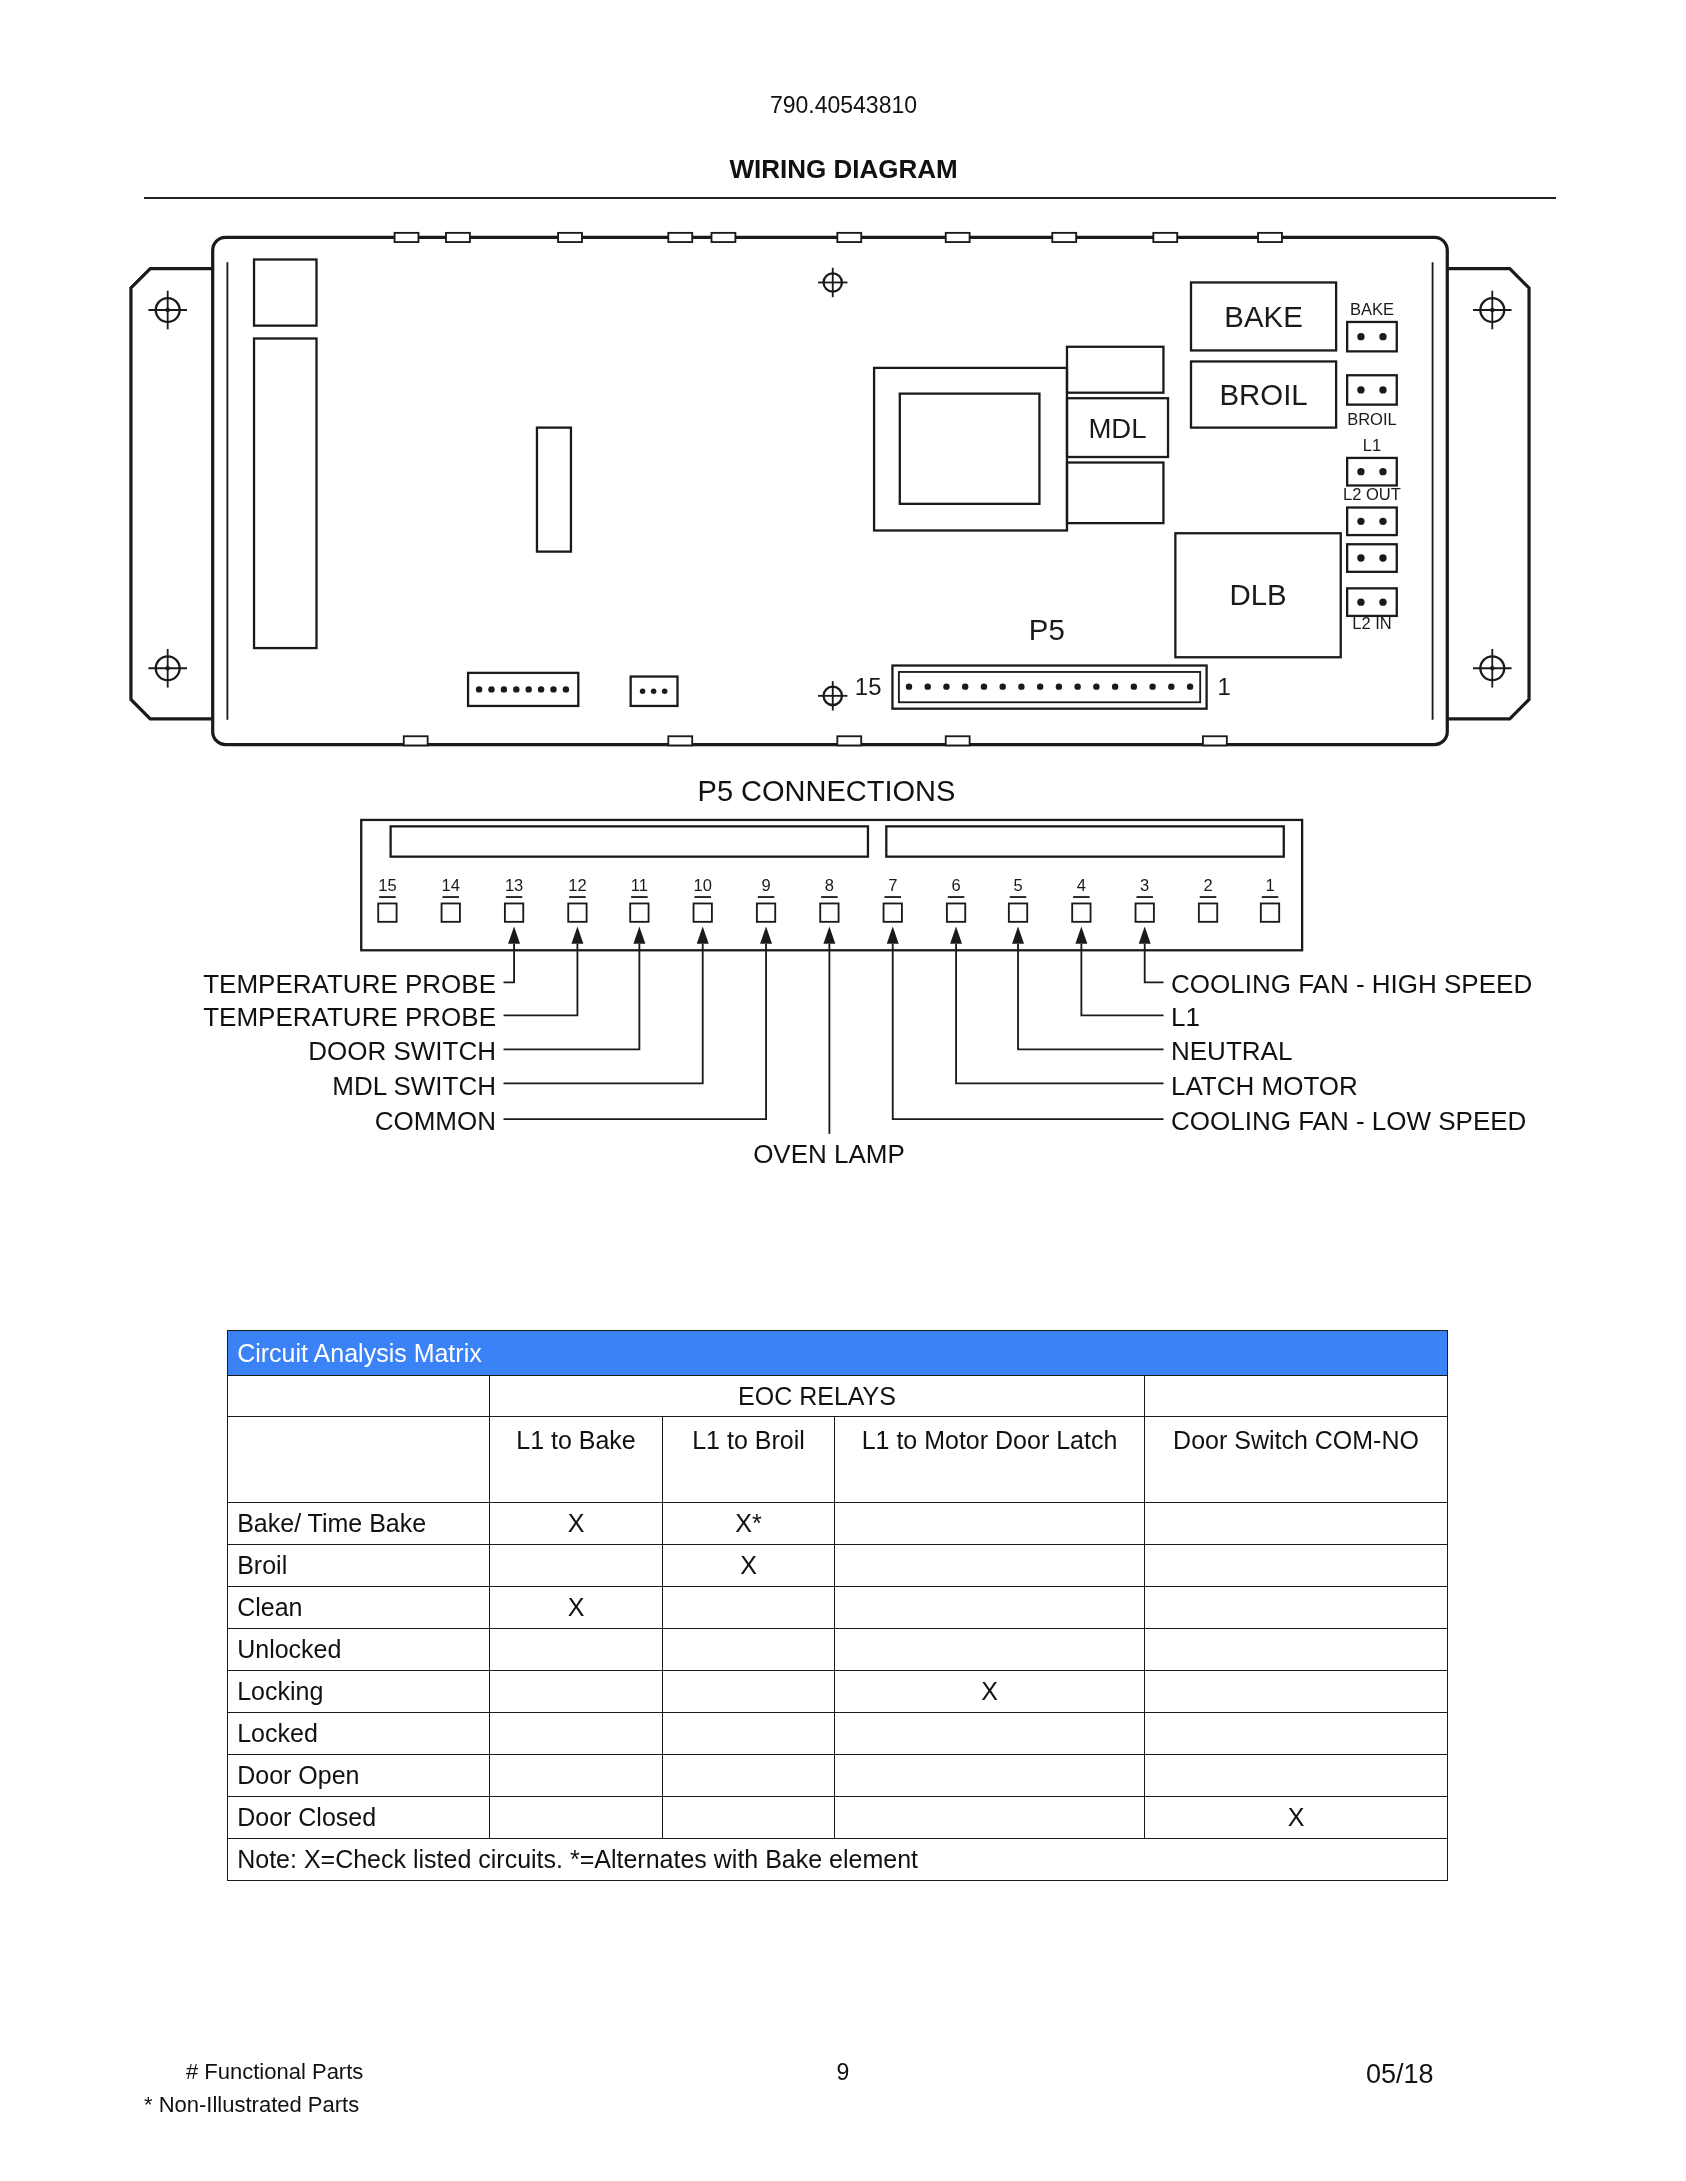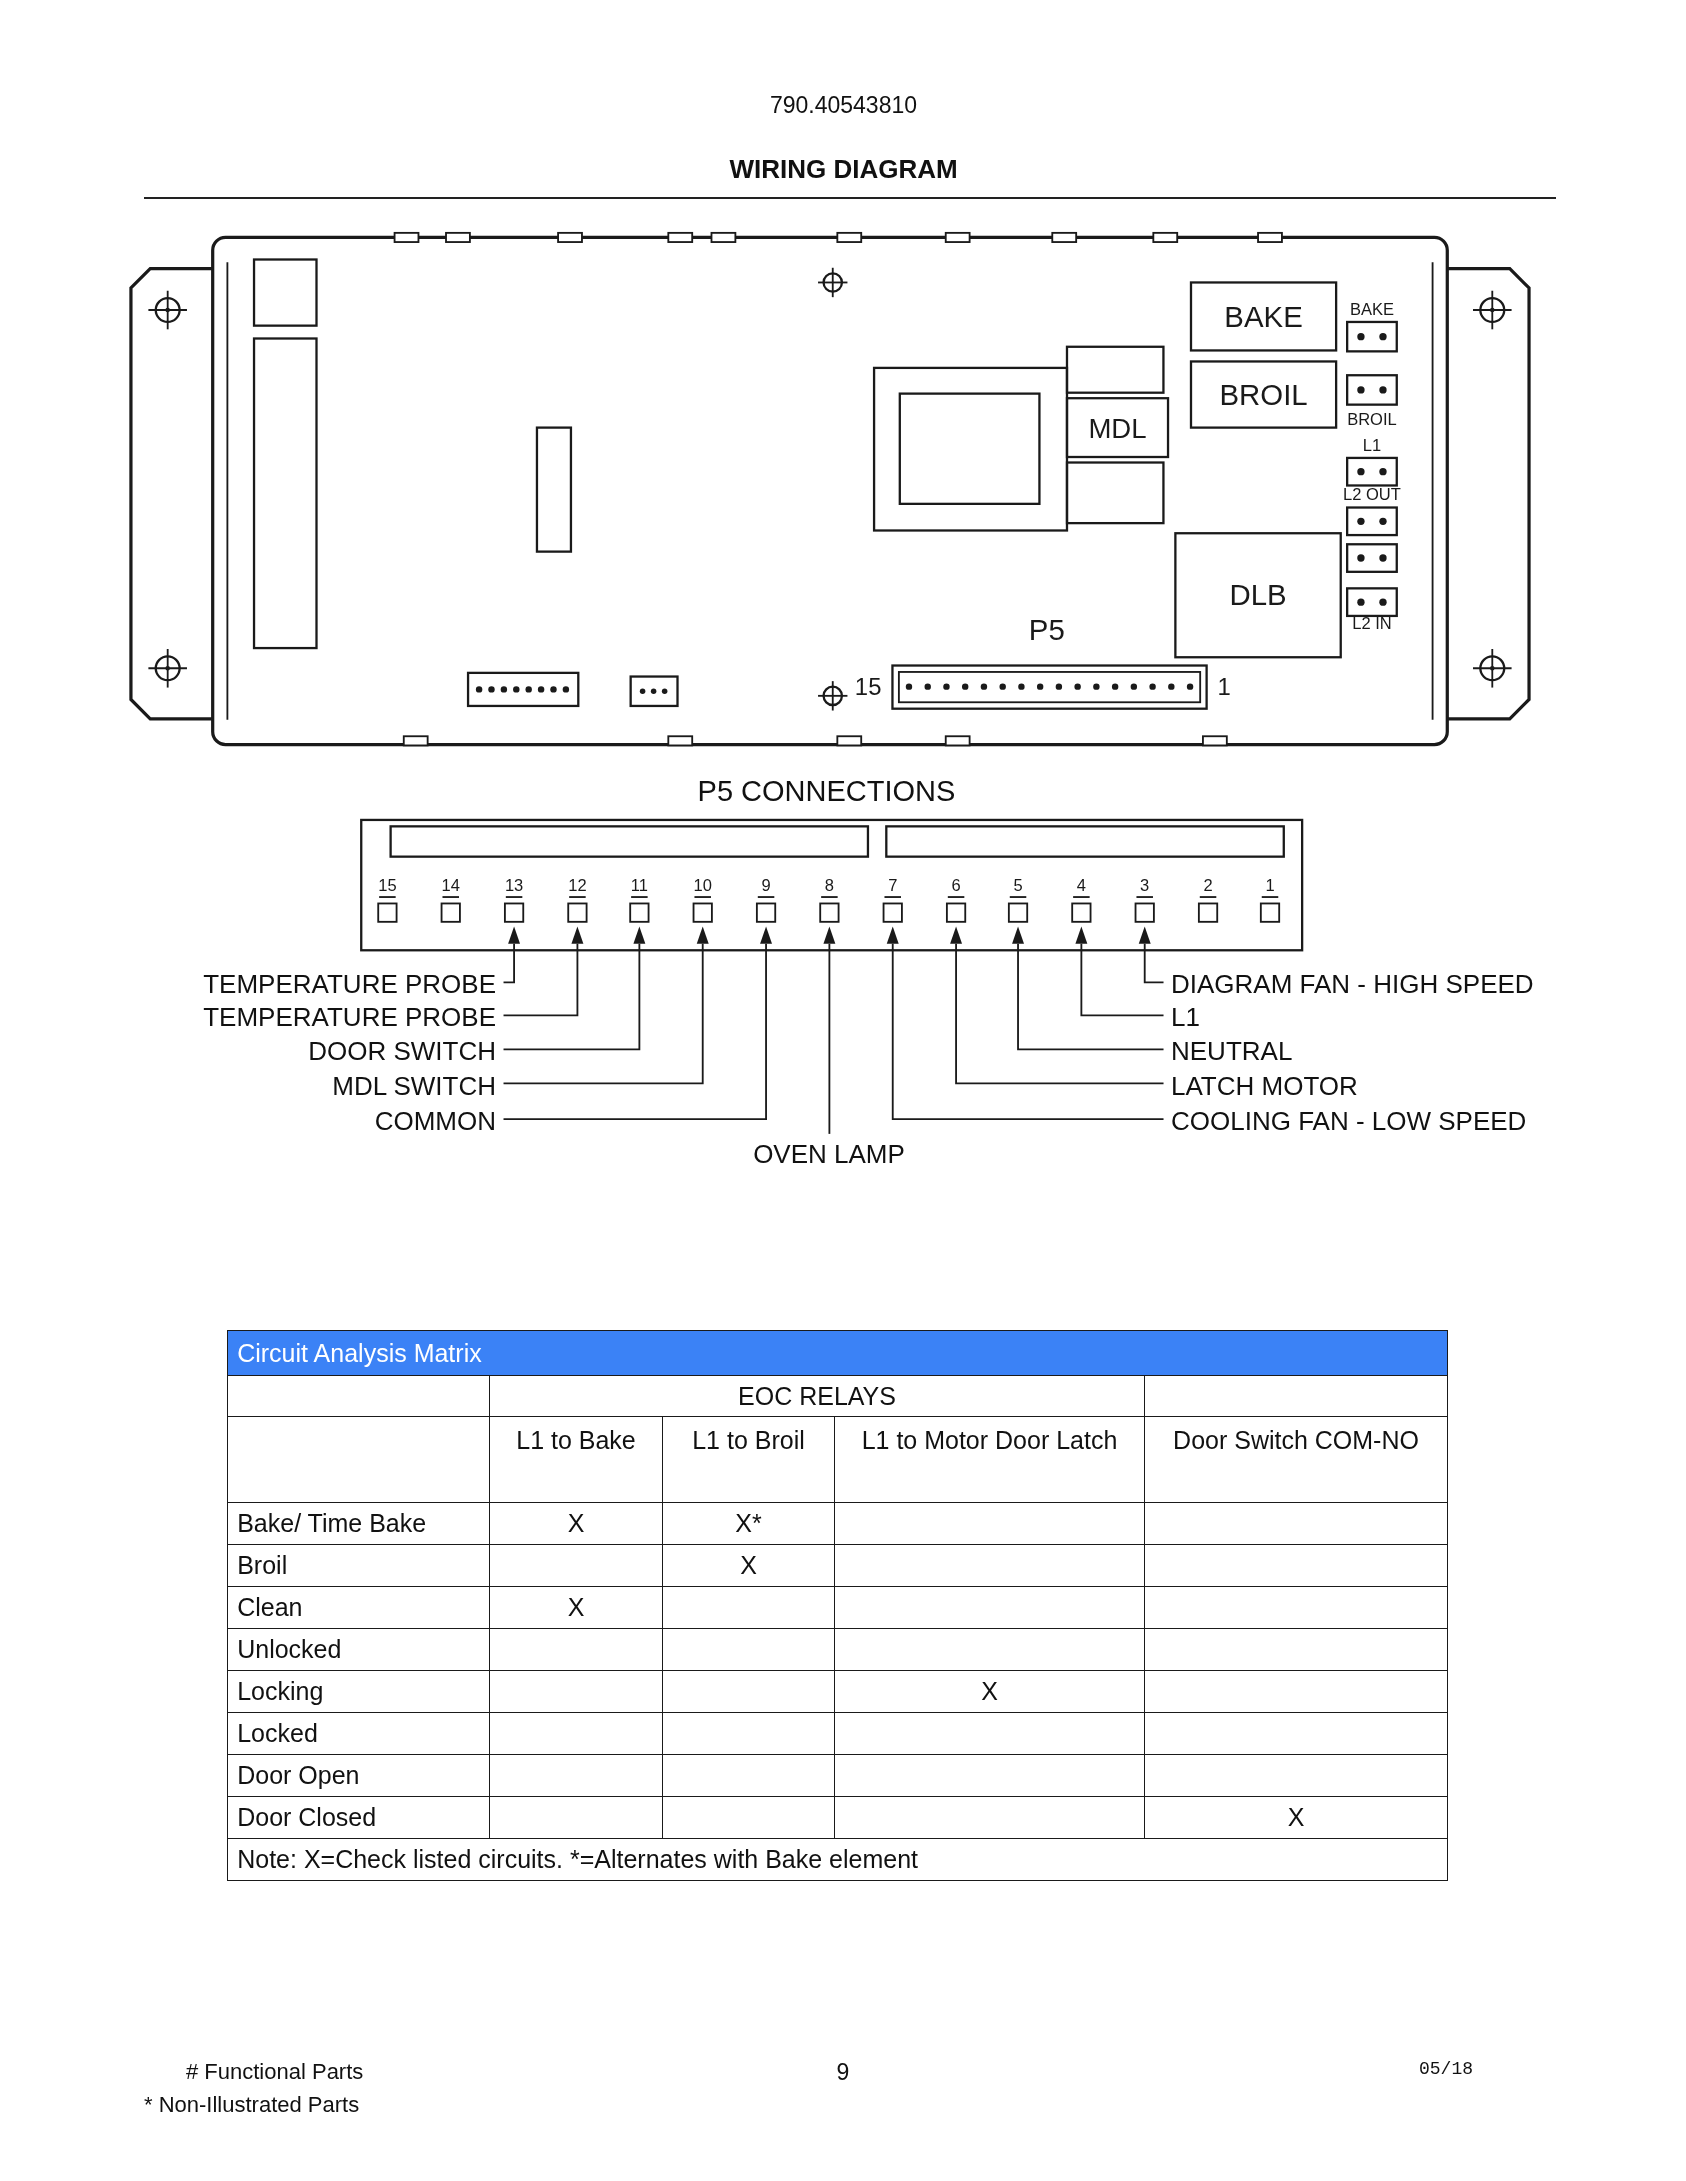--- a/index.html
+++ b/index.html
@@ -262,21 +262,21 @@
       <path d="M887 190 H866.5 V148" class="ln2"></path>
     </g>
   </svg>
 
   <div class="conn-label rt" style="left:110px;top:969px;width:386px;">TEMPERATURE PROBE</div>
   <div class="conn-label rt" style="left:110px;top:1002px;width:386px;">TEMPERATURE PROBE</div>
   <div class="conn-label rt" style="left:110px;top:1036px;width:386px;">DOOR SWITCH</div>
   <div class="conn-label rt" style="left:110px;top:1071px;width:386px;">MDL SWITCH</div>
   <div class="conn-label rt" style="left:110px;top:1106px;width:386px;">COMMON</div>
   <div class="conn-label ctr" style="left:728px;top:1139px;width:202px;">OVEN LAMP</div>
-  <div class="conn-label" style="left:1171px;top:969px;">DIAGRAM FAN - HIGH SPEED</div>
+  <div class="conn-label" style="left:1171px;top:969px;">COOLING FAN - HIGH SPEED</div>
   <div class="conn-label" style="left:1171px;top:1002px;">L1</div>
   <div class="conn-label" style="left:1171px;top:1036px;">NEUTRAL</div>
   <div class="conn-label" style="left:1171px;top:1071px;">LATCH MOTOR</div>
   <div class="conn-label" style="left:1171px;top:1106px;">COOLING FAN - LOW SPEED</div>
 
   <table class="matrix">
     <colgroup>
       <col style="width:262px;">
         <col style="width:173px;">
         <col style="width:172px;">
@@ -357,16 +357,16 @@
       </tr>
       <tr class="noterow">
         <td colspan="5">Note:  X=Check listed circuits. *=Alternates with Bake element</td>
       </tr>
     </tbody>
   </table>
 
   <div class="abs" style="left:144px;top:2059px;font-size:22px;margin-left:42px;"># Functional Parts</div>
   <div class="abs" style="left:144px;top:2092px;font-size:22px;">* Non-Illustrated Parts</div>
   <div class="abs ctr" style="left:797px;top:2059px;width:92px;font-size:23px;">9</div>
-  <div class="abs" style="left:1419px;top:2059px;font-size:18px;font-family:Liberation Mono, monospace;">05/18</div>
+  <div class="abs" style="left:1366px;top:2059px;font-size:27px;">05/18</div>
 
 </div>
 
 
 </body></html>

